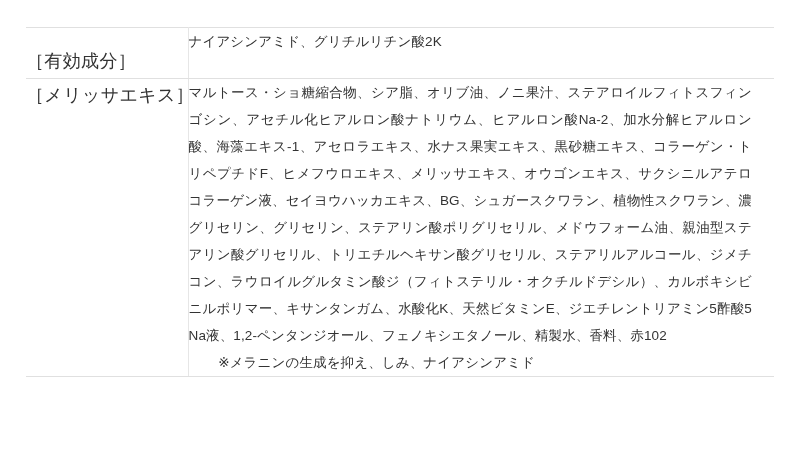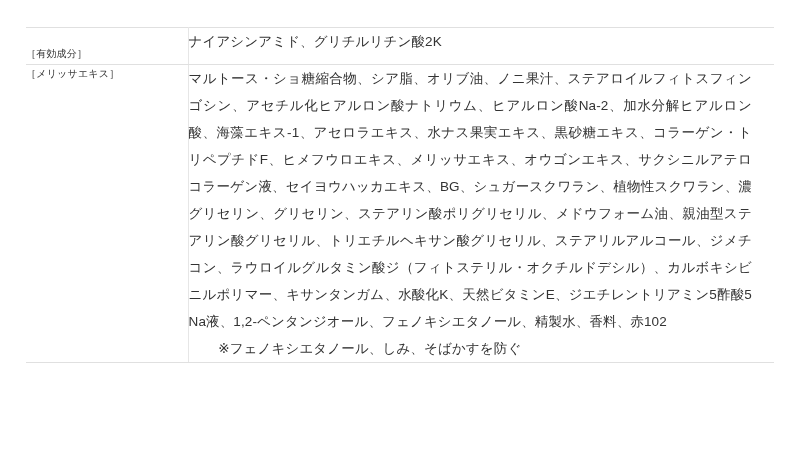--- a/index.html
+++ b/index.html
@@ -41,21 +41,21 @@
     width: 162px;
     padding: 16px 0 16px 12px;
     box-sizing: border-box;
     border-right: 1px solid #e6e6e6;
   }
   .cell-value {
     padding: 16px 16px 16px 18px;
     box-sizing: border-box;
   }
   .label-text {
-    font-size: 10px;
+    font-size: 18px;
     line-height: 1.85;
     color: #333333;
     letter-spacing: 0.02em;
     white-space: nowrap;
   }
   .value-text {
     font-size: 13.5px;
     line-height: 2.0;
     color: #333333;
     letter-spacing: 0.01em;
@@ -81,18 +81,18 @@
         <td class="cell-value">
           <div class="value-text">ナイアシンアミド、グリチルリチン酸2K</div>
         </td>
       </tr>
       <tr class="row-other">
         <td class="cell-label">
           <div class="label-text">［メリッサエキス］</div>
         </td>
         <td class="cell-value">
           <div class="value-text">マルトース・ショ糖縮合物、シア脂、オリブ油、ノニ果汁、ステアロイルフィトスフィンゴシン、アセチル化ヒアルロン酸ナトリウム、ヒアルロン酸Na-2、加水分解ヒアルロン酸、海藻エキス-1、アセロラエキス、水ナス果実エキス、黒砂糖エキス、コラーゲン・トリペプチドF、ヒメフウロエキス、メリッサエキス、オウゴンエキス、サクシニルアテロコラーゲン液、セイヨウハッカエキス、BG、シュガースクワラン、植物性スクワラン、濃グリセリン、グリセリン、ステアリン酸ポリグリセリル、メドウフォーム油、親油型ステアリン酸グリセリル、トリエチルヘキサン酸グリセリル、ステアリルアルコール、ジメチコン、ラウロイルグルタミン酸ジ（フィトステリル・オクチルドデシル）、カルボキシビニルポリマー、キサンタンガム、水酸化K、天然ビタミンE、ジエチレントリアミン5酢酸5Na液、1,2-ペンタンジオール、フェノキシエタノール、精製水、香料、赤102</div>
-          <div class="value-text note">※フェノキシエタノール、しみ、そばかすを防ぐ</div>
+          <div class="value-text note">※メラニンの生成を抑え、しみ、ナイアシンアミド</div>
         </td>
       </tr>
     </tbody>
   </table>
 </div>
 
 </body></html>

